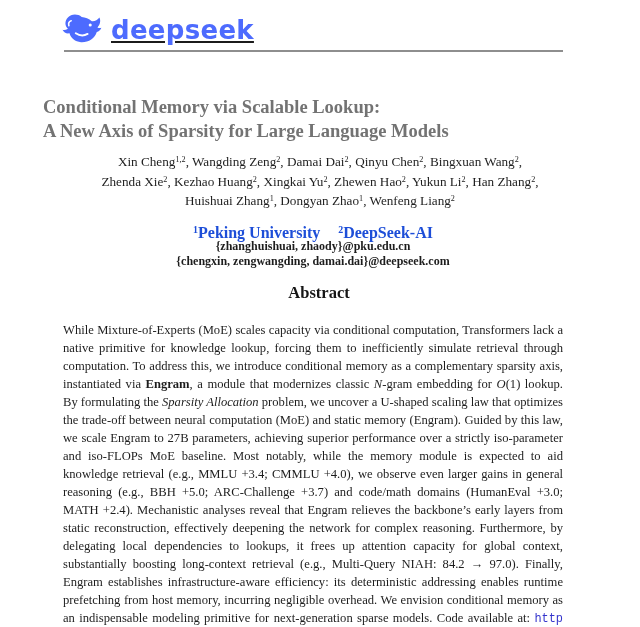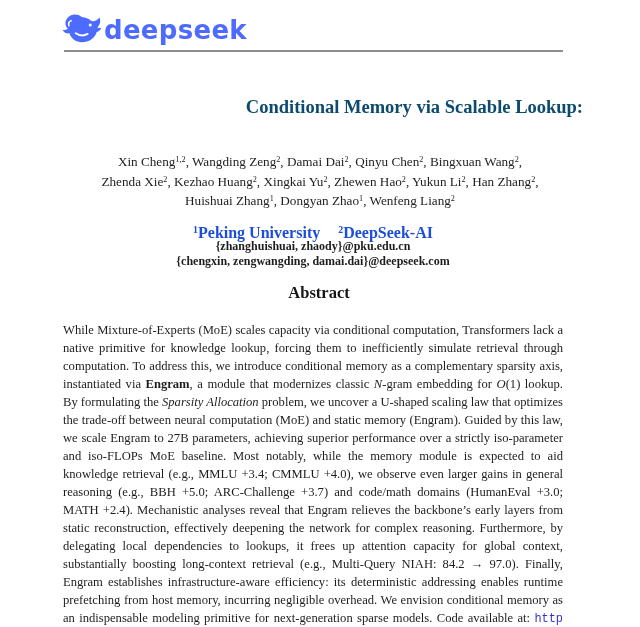--- a/index.html
+++ b/index.html
@@ -1,31 +1,31 @@
 <!DOCTYPE html>
 <html><head>
 <meta charset="utf-8">
 <style>
   html,body{margin:0;padding:0;background:#ffffff;}
   .page{
     position:relative;width:640px;height:627px;background:#ffffff;
     font-family:"Liberation Serif",serif;color:#1b1b1b;overflow:hidden;
   }
   
-  .logo-row{position:absolute;left:62px;top:12px;display:flex;align-items:center;}
+  .logo-row{position:absolute;left:62px;top:12px;display:flex;align-items:center;gap:7px;text-decoration:underline;}
   .logo-mark{width:42px;height:36px;display:block;}
   .logo-text{
     font-family:"DejaVu Sans",sans-serif;font-weight:bold;font-size:26px;
     color:#4D6BFE;letter-spacing:0.3px;line-height:36px;
   }
   .rule{position:absolute;left:64px;top:50px;width:499px;height:2px;background:#8e8e8e;}
   
   .title{
-    position:absolute;left:43px;top:96px;width:540px;text-align:right;
-    font-weight:bold;font-size:18.5px;line-height:23.5px;color:#0c4a6e;
+    position:absolute;left:43px;top:96px;width:540px;text-align:left;
+    font-weight:bold;font-size:18.5px;line-height:23.5px;color:#737373;
   }
   .title span{display:block;}
   
   .authors{
     position:absolute;left:33px;top:153px;width:574px;text-align:center;
     font-size:13.2px;line-height:17.6px;color:#1d1d1d;
   }
   .author-line{display:block;}
   sup.asup{font-size:0.62em;vertical-align:baseline;position:relative;top:-0.48em;}
   
@@ -67,20 +67,21 @@
       <path d="M21,31 Q30,37 39,32" stroke="#ffffff" stroke-width="3" fill="none" stroke-linecap="round"></path>
       <path d="M14,12 C11,13 9.5,16 10.5,19.5" stroke="#ffffff" stroke-width="2.4" fill="none" stroke-linecap="round"></path>
     </svg>
     <span class="logo-text">deepseek</span>
   </div>
 
   <div class="rule"></div>
 
   <h1 class="title" style="margin:0;">
     <span>Conditional Memory via Scalable Lookup:</span>
+    <span>A New Axis of Sparsity for Large Language Models</span>
   </h1>
 
   <div class="authors">
     <span class="author-line"><span>Xin Cheng</span><sup class="asup">1,2</sup><span>, </span><span>Wangding Zeng</span><sup class="asup">2</sup><span>, </span><span>Damai Dai</span><sup class="asup">2</sup><span>, </span><span>Qinyu Chen</span><sup class="asup">2</sup><span>, </span><span>Bingxuan Wang</span><sup class="asup">2</sup><span>,</span></span>
     <span class="author-line"><span>Zhenda Xie</span><sup class="asup">2</sup><span>, </span><span>Kezhao Huang</span><sup class="asup">2</sup><span>, </span><span>Xingkai Yu</span><sup class="asup">2</sup><span>, </span><span>Zhewen Hao</span><sup class="asup">2</sup><span>, </span><span>Yukun Li</span><sup class="asup">2</sup><span>, </span><span>Han Zhang</span><sup class="asup">2</sup><span>,</span></span>
     <span class="author-line"><span>Huishuai Zhang</span><sup class="asup">1</sup><span>, </span><span>Dongyan Zhao</span><sup class="asup">1</sup><span>, </span><span>Wenfeng Liang</span><sup class="asup">2</sup></span>
   </div>
 
   <div class="affil">
     <sup class="asup">1</sup><span>Peking University</span><span class="gap"></span><sup class="asup">2</sup><span>DeepSeek-AI</span>

